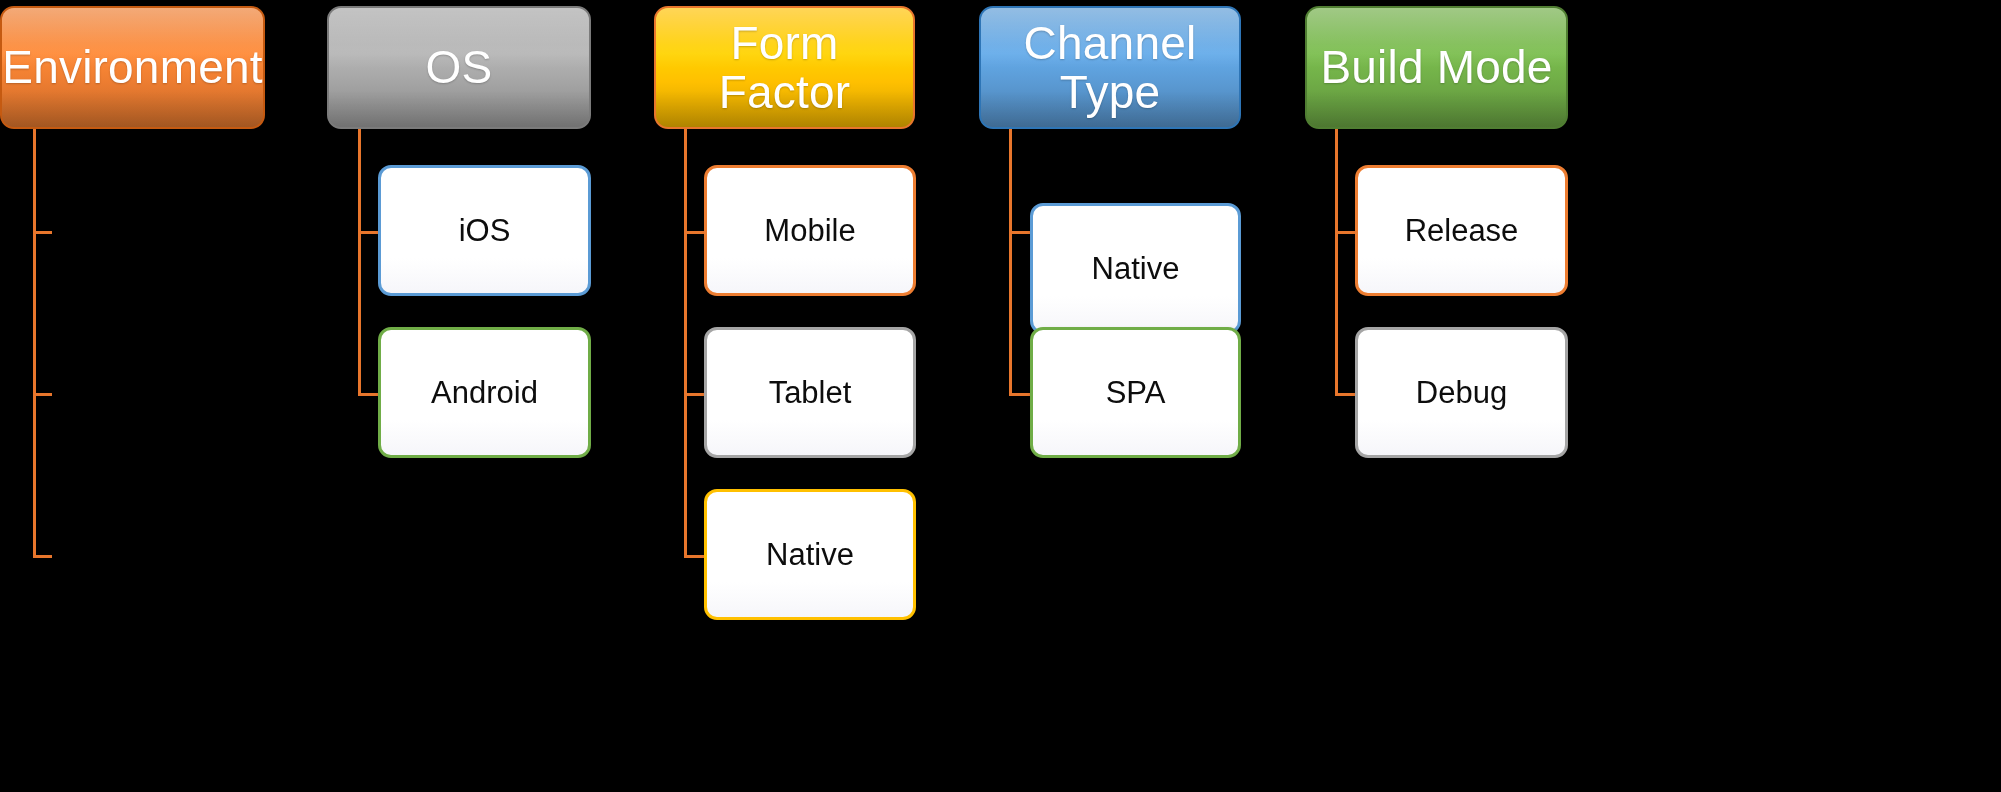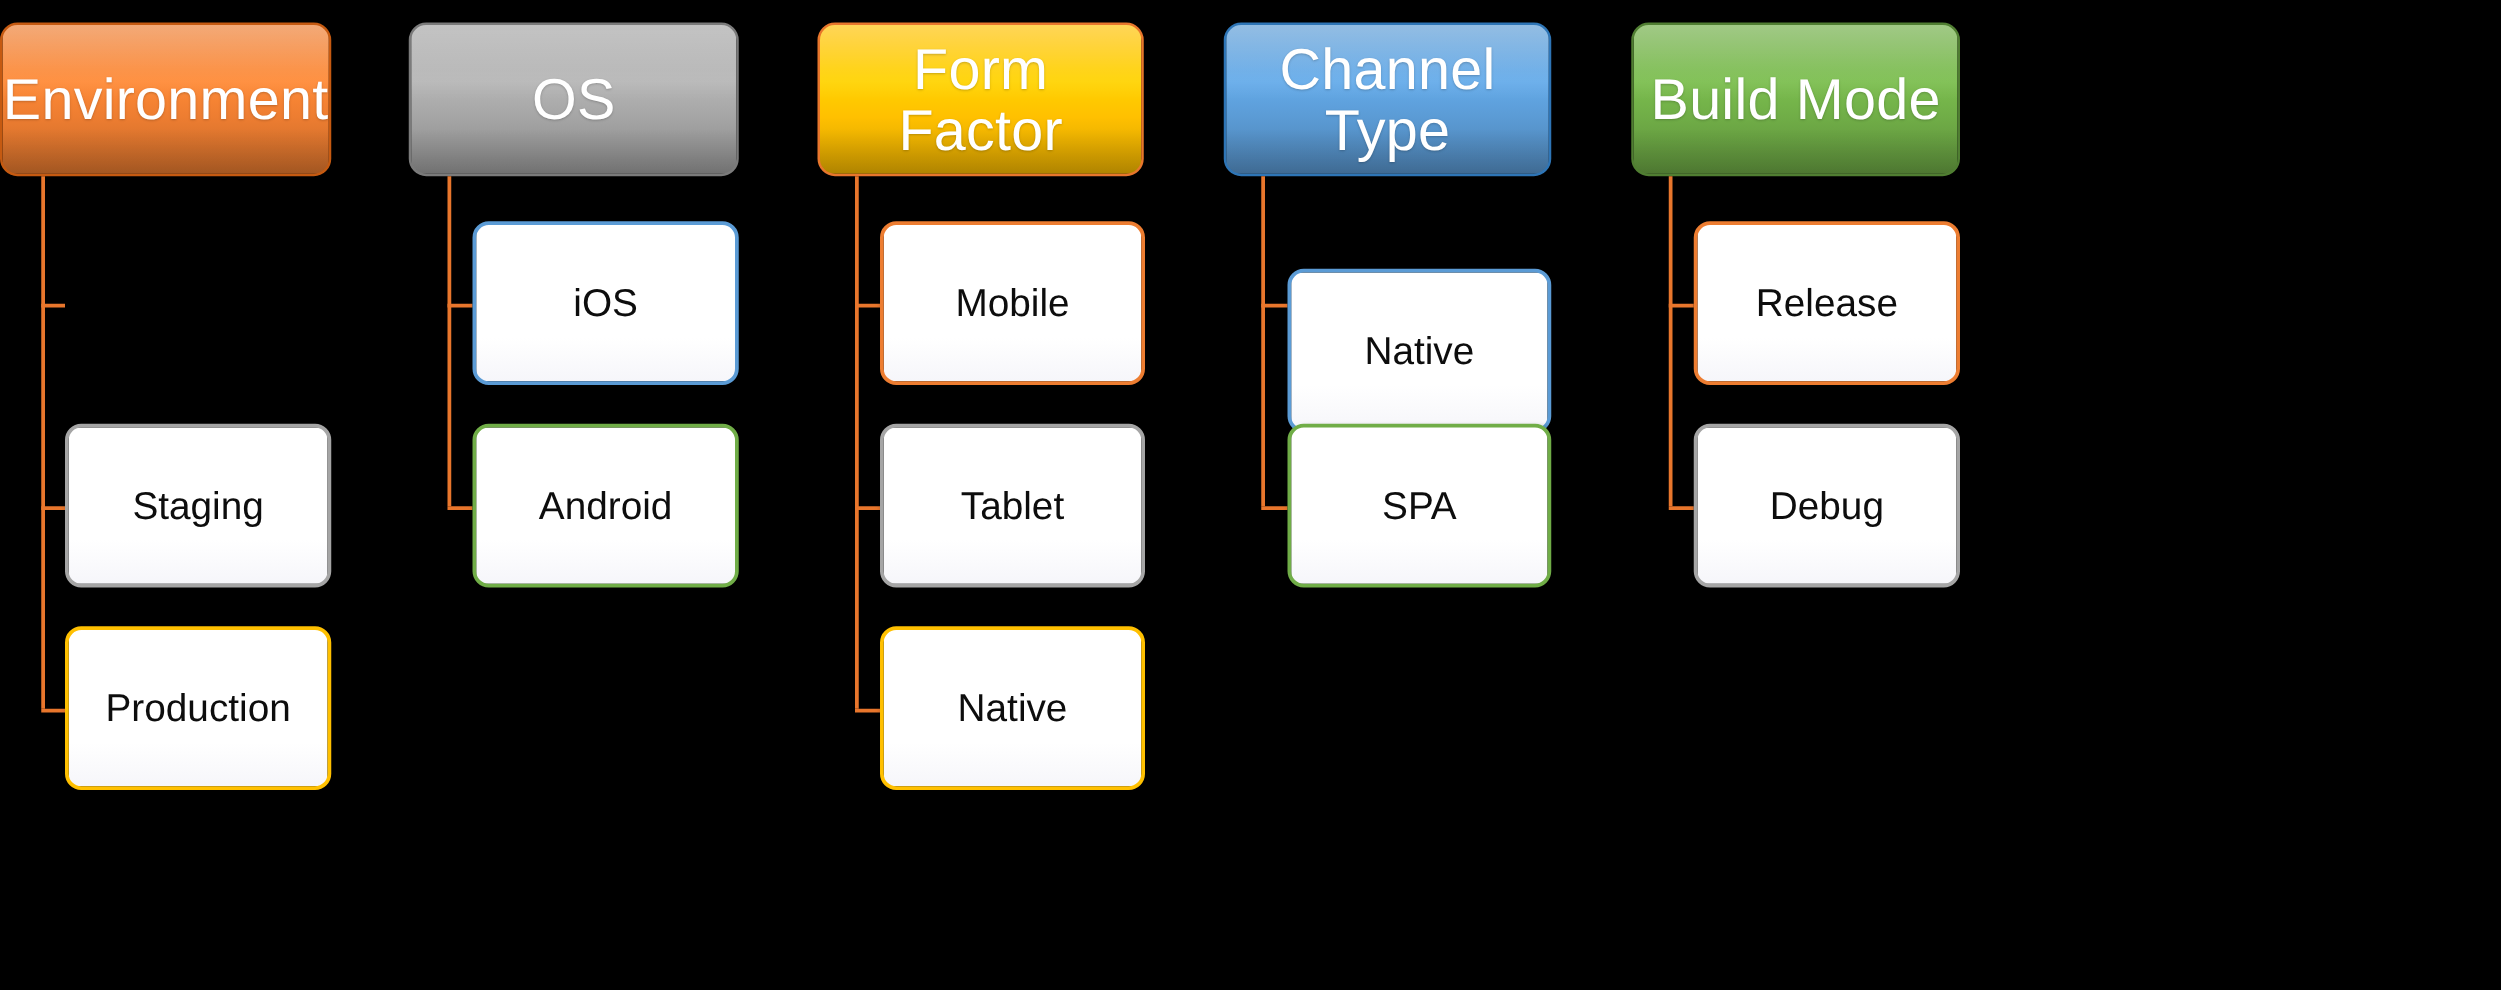--- a/index.html
+++ b/index.html
@@ -16,21 +16,21 @@
   #canvas {
     position: relative;
     width: 2001px;
     height: 792px;
     background: #000000;
   }
 
   
   .column {
     position: absolute;
-    top: 12px;
+    top: 0;
     height: 556px;
   }
 
   
   .header-node {
     position: absolute;
     left: 0;
     top: 6px;
     border-radius: 14px;
     box-sizing: border-box;
@@ -111,27 +111,21 @@
 <body>
 
 <div id="canvas">
     <div class="column" style="left: 0px; width: 265px;">
       <div class="header-node" style="width: 265px; height: 123px; background: linear-gradient(rgb(237, 125, 49) 0%, rgb(255, 138, 54) 38%, rgb(237, 125, 49) 62%, rgb(194, 103, 40) 100%); border: 2px solid rgb(197, 90, 17); color: rgb(255, 255, 255);">
         <span class="hdr-label">Environment</span>
       </div>
       <div class="conn-v" style="left: 33px; top: 129px; height: 426px; background: rgb(232, 118, 44);"></div>
       <div class="conn-h" style="left: 33px; top: 231px; width: 19px; background: rgb(232, 118, 44);"></div>
       <div class="conn-h" style="left: 33px; top: 393px; width: 19px; background: rgb(232, 118, 44);"></div>
-      <div class="child-node" style="left: 52px; top: 327px; width: 213px; height: 131px; border-color: rgb(165, 165, 165); color: rgb(13, 13, 13);">
-        <span class="child-label">Staging</span>
-      </div>
       <div class="conn-h" style="left: 33px; top: 555px; width: 19px; background: rgb(232, 118, 44);"></div>
-      <div class="child-node" style="left: 52px; top: 489px; width: 213px; height: 131px; border-color: rgb(255, 192, 0); color: rgb(13, 13, 13);">
-        <span class="child-label">Production</span>
-      </div>
     </div>
     <div class="column" style="left: 327px; width: 264px;">
       <div class="header-node" style="width: 264px; height: 123px; background: linear-gradient(rgb(165, 165, 165) 0%, rgb(182, 182, 182) 38%, rgb(165, 165, 165) 62%, rgb(135, 135, 135) 100%); border: 2px solid rgb(123, 123, 123); color: rgb(255, 255, 255);">
         <span class="hdr-label">OS</span>
       </div>
       <div class="conn-v" style="left: 31px; top: 129px; height: 264px; background: rgb(232, 118, 44);"></div>
       <div class="conn-h" style="left: 31px; top: 231px; width: 20px; background: rgb(232, 118, 44);"></div>
       <div class="child-node" style="left: 51px; top: 165px; width: 213px; height: 131px; border-color: rgb(91, 155, 213); color: rgb(13, 13, 13);">
         <span class="child-label">iOS</span>
       </div>

